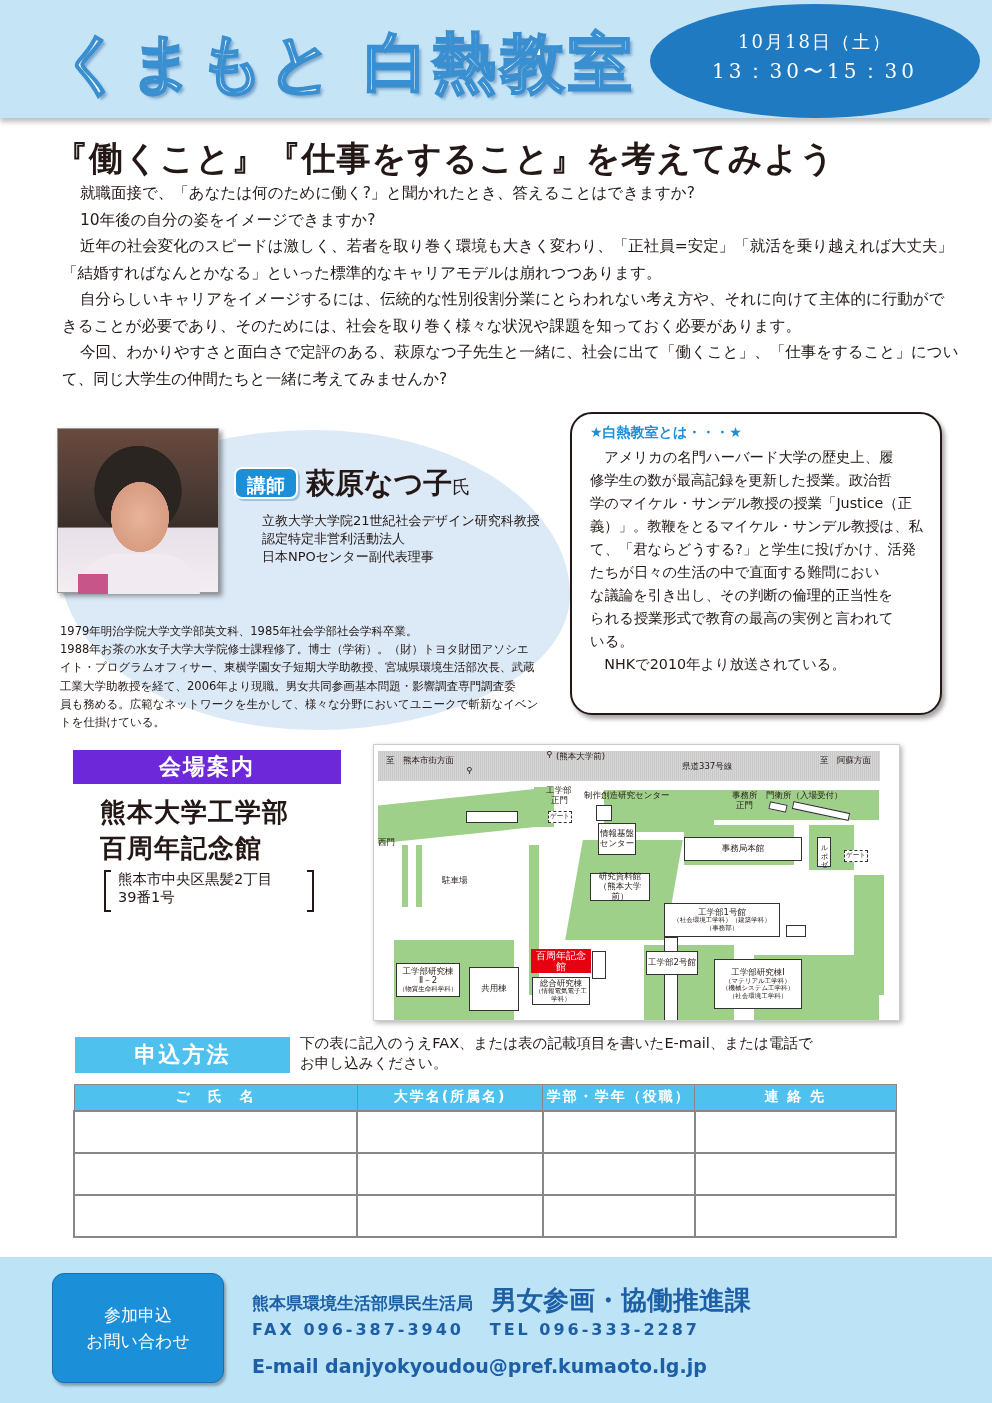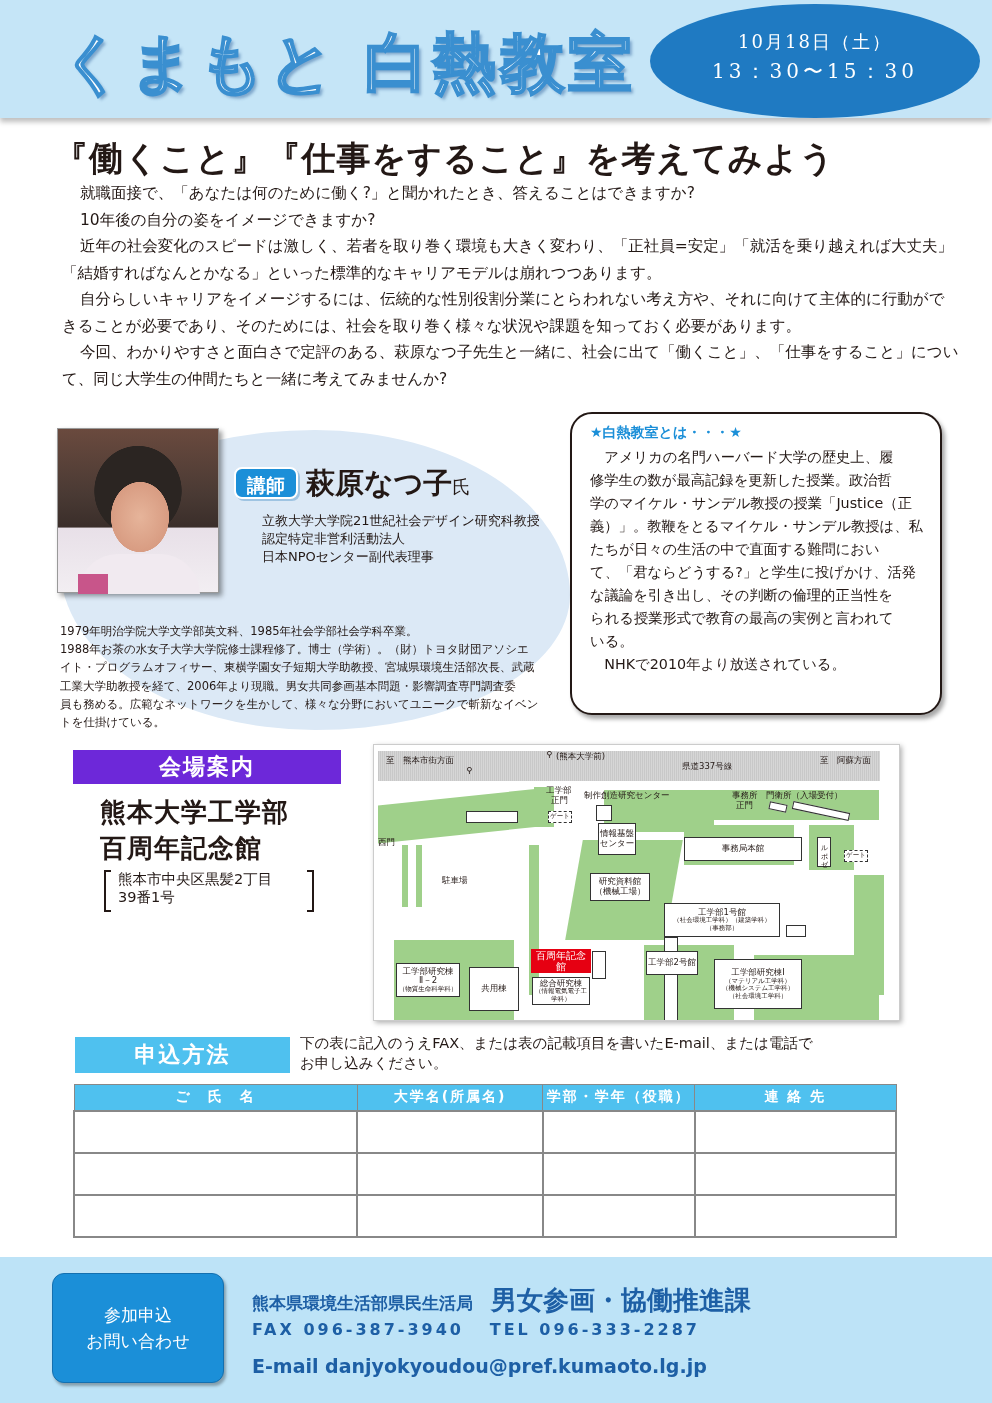--- a/index.html
+++ b/index.html
@@ -118,22 +118,22 @@
   <div>トを仕掛けている。</div>
 </div>
 
 <div class="info-box">
   <div class="info-title">★白熱教室とは・・・★</div>
   <div class="info-body">
     <p>　アメリカの名門ハーバード大学の歴史上、履</p>
     <p>修学生の数が最高記録を更新した授業。政治哲</p>
     <p>学のマイケル・サンデル教授の授業「Justice（正</p>
     <p>義）」。教鞭をとるマイケル・サンデル教授は、私</p>
+    <p>て、「君ならどうする?」と学生に投げかけ、活発</p>
     <p>たちが日々の生活の中で直面する難問におい</p>
-    <p>て、「君ならどうする?」と学生に投げかけ、活発</p>
     <p>な議論を引き出し、その判断の倫理的正当性を</p>
     <p>られる授業形式で教育の最高の実例と言われて</p>
     <p>いる。</p>
     <p>　NHKで2010年より放送されている。</p>
   </div>
 </div>
 
 <div class="venue-label">会場案内</div>
 <div class="venue-name">
   <div>熊本大学工学部</div>
@@ -193,21 +193,21 @@
       <span>事務局本館</span>
     </div>
   <div class="b" style="left:443px;top:92px;width:14px;height:30px;font-size:7px;writing-mode:vertical-rl;">
       <span>ルボゼ</span>
     </div>
   <div class="b dash small" style="left:470px;top:105px;width:24px;height:12px;">
       <span>ゲート</span>
     </div>
   <div class="b" style="left:216px;top:128px;width:60px;height:28px;">
       <span>研究資料館</span>
-      <span>（機械工場）</span>
+      <span>（熊本大学前）</span>
     </div>
   <div class="b" style="left:290px;top:158px;width:116px;height:34px;">
       <span>工学部1号館</span>
       <span class="small">（社会環境工学科）（建築学科）</span>
       <span class="small">（事務部）</span>
     </div>
   <div class="b" style="left:412px;top:180px;width:20px;height:12px;"></div>
   <div class="b" style="left:22px;top:218px;width:64px;height:34px;">
       <span>工学部研究棟</span>
       <span>Ⅱ－2</span>

